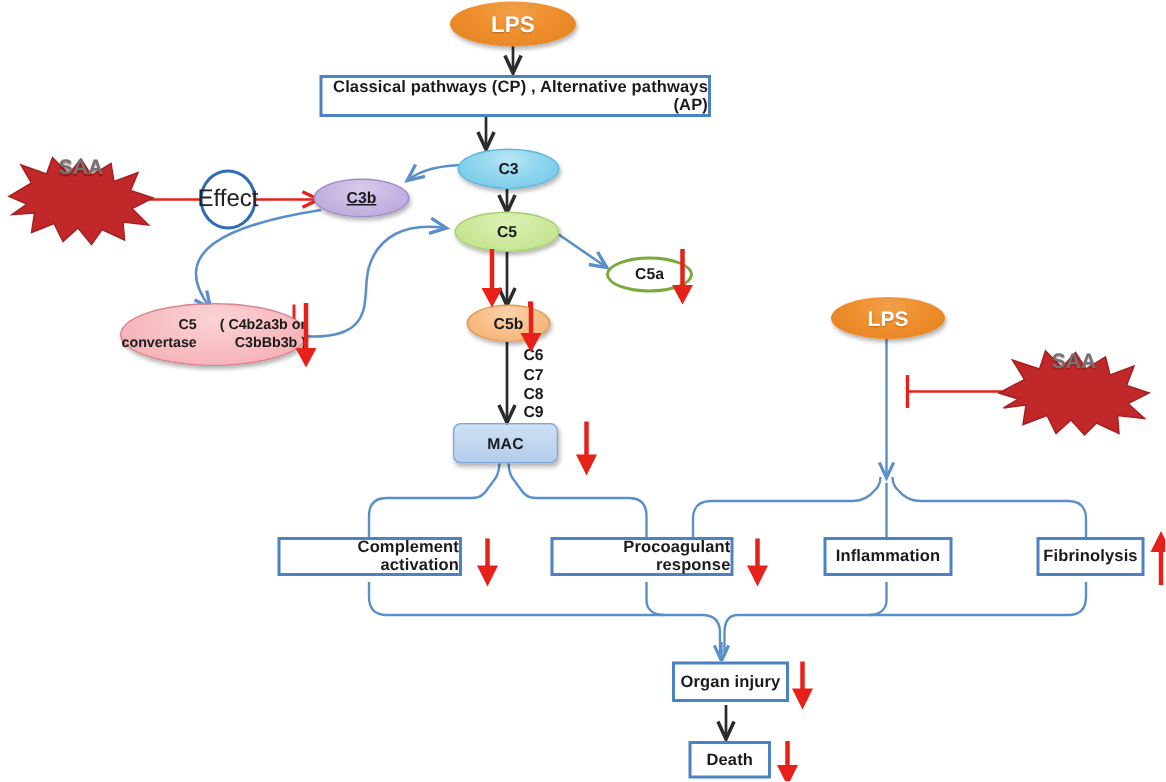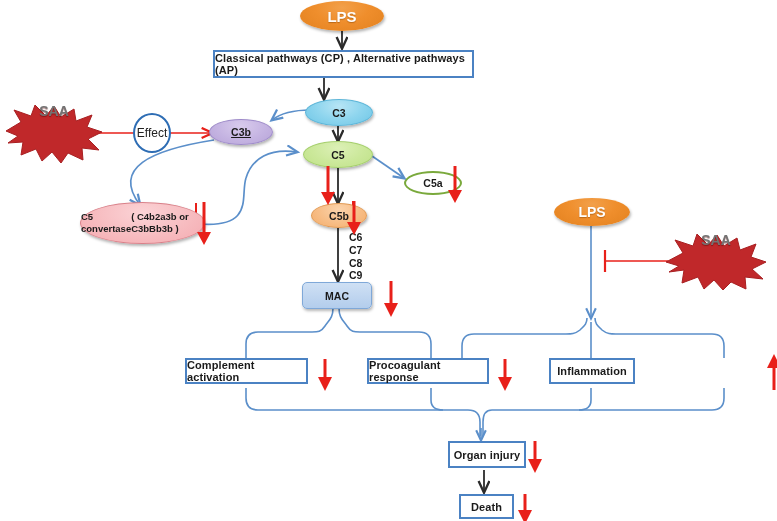--- a/index.html
+++ b/index.html
@@ -22,21 +22,21 @@
     left: 0;
     top: 0;
     width: 777px;
     height: 521px;
   }
   .node {
     position: absolute;
     display: flex;
     align-items: center;
     justify-content: center;
-    text-align: left;
+    text-align: right;
     box-sizing: border-box;
     font-weight: bold;
     color: #1a1a1a;
     z-index: 5;
   }
   
   .box {
     border: 2px solid #4b82c3;
     background: #ffffff;
     font-size: 11px;
@@ -89,21 +89,21 @@
     border: 1px solid #d98089;
     font-size: 9.5px;
     line-height: 1.25;
     flex-direction: row;
   }
   .effect, .enzymolysis {
     background: #ffffff;
     border: 2px solid #2e6db4;
     box-shadow: none;
     font-weight: normal;
-    font-size: 12px;
+    font-size: 16px;
     color: #222;
   }
   .enzymolysis {
     font-weight: bold;
     font-size: 10.5px;
   }
   
   .saa {
     position: absolute;
     color: #737373;
@@ -314,20 +314,23 @@
   </div>
 
   <div class="node box" style="left:367px; top:358px; width:122px; height:26px;">
     <span>Procoagulant response</span>
   </div>
 
   <div class="node box" style="left:549px; top:358px; width:86px; height:26px;">
     <span>Inflammation</span>
   </div>
 
+  <div class="node box" style="left:691px; top:358px; width:72px; height:26px;">
+    <span>Fibrinolysis</span>
+  </div>
 
   <div class="node box" style="left:448px; top:441px; width:78px; height:27px;">
     <span>Organ injury</span>
   </div>
 
   <div class="node box" style="left:459px; top:494px; width:55px; height:25px;">
     <span>Death</span>
   </div>
 
   <svg class="redarrow" style="left:196px; top:200px;" width="16" height="46" viewBox="0 0 16 46">

